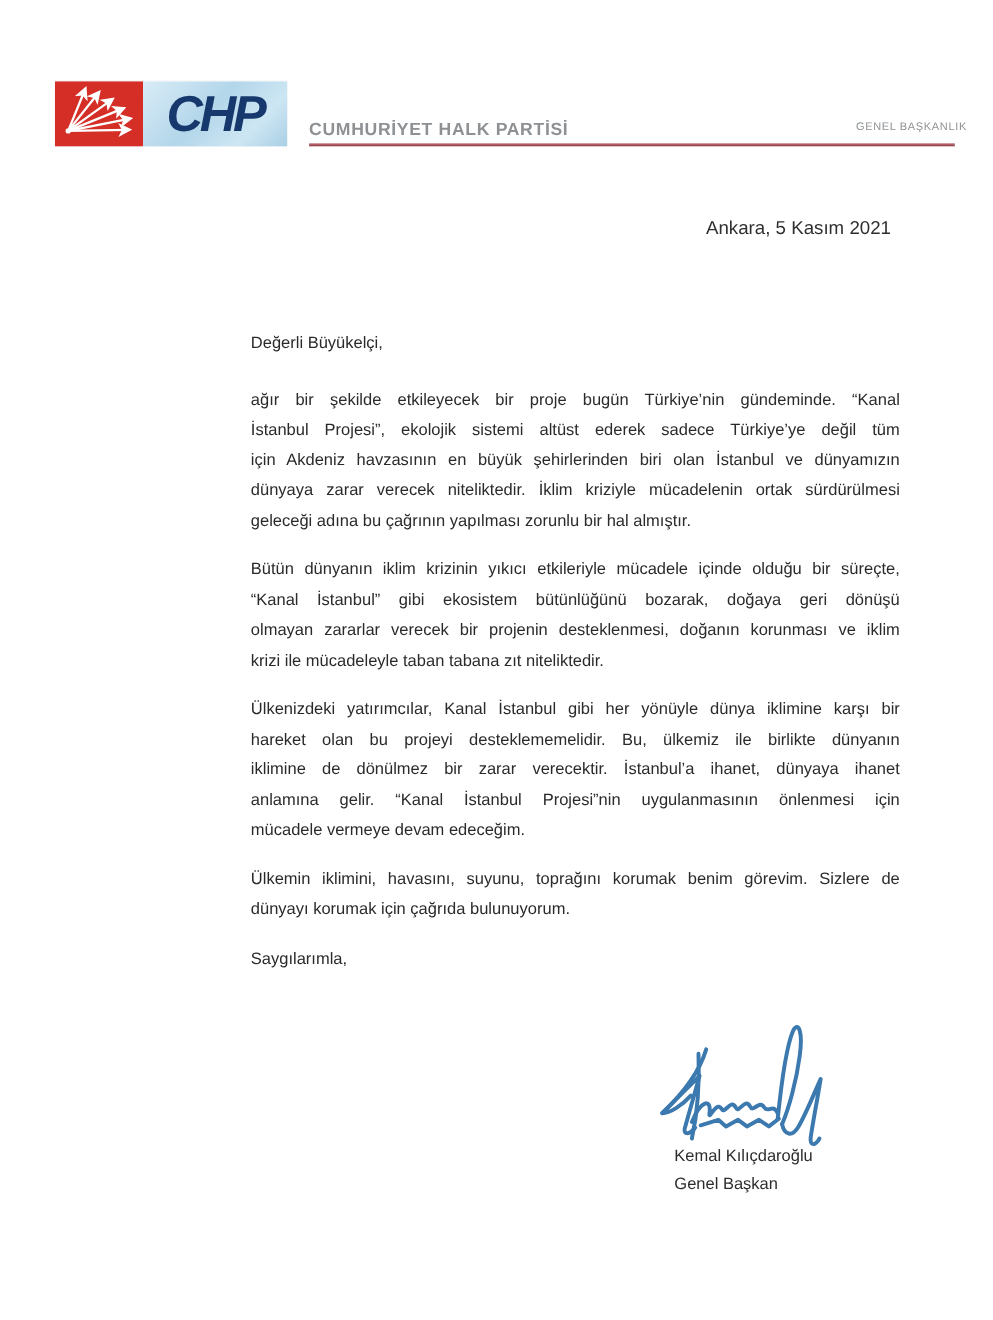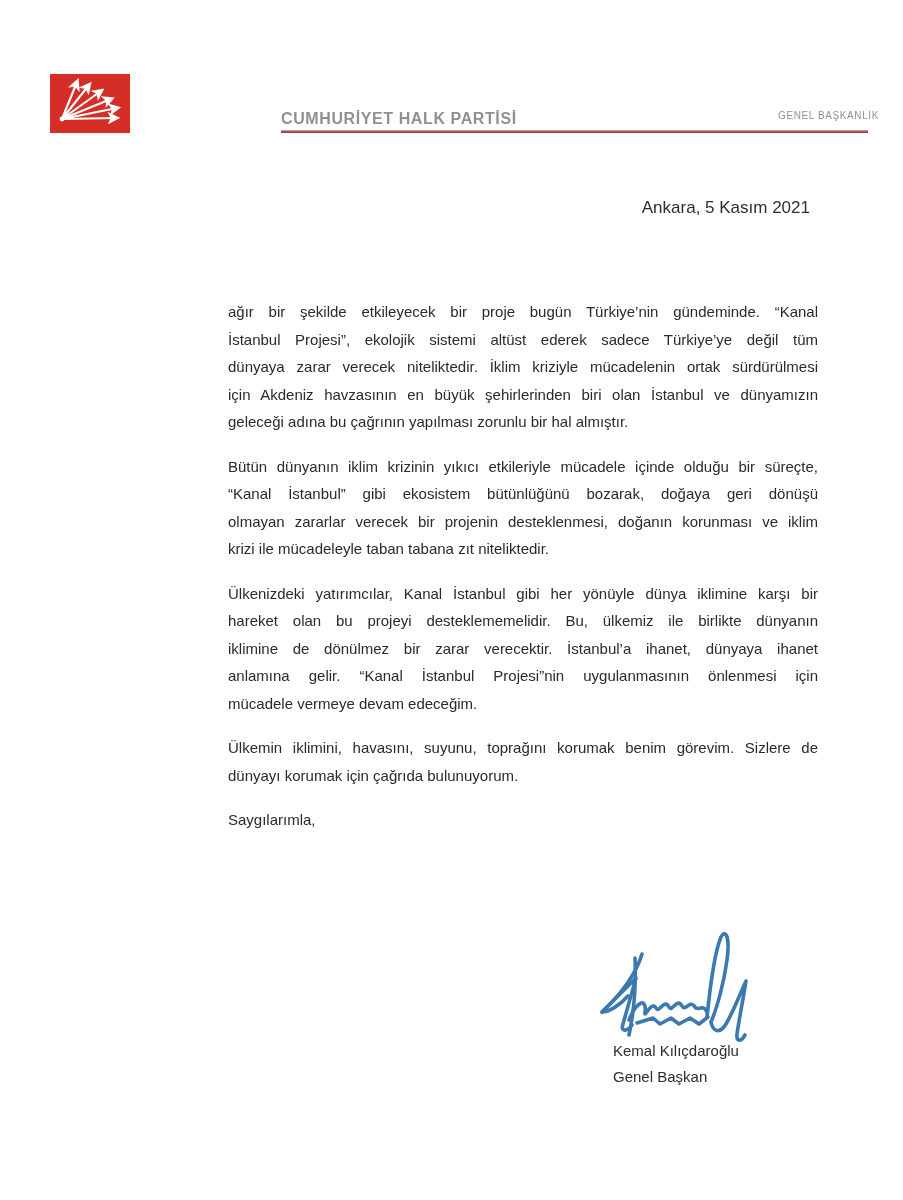--- a/index.html
+++ b/index.html
@@ -142,35 +142,39 @@
           <line x1="12" y1="45" x2="27" y2="8" marker-end="url(#ah)"></line>
           <line x1="12" y1="45" x2="39" y2="11" marker-end="url(#ah)"></line>
           <line x1="12" y1="45" x2="51" y2="17" marker-end="url(#ah)"></line>
           <line x1="12" y1="45" x2="61" y2="25" marker-end="url(#ah)"></line>
           <line x1="12" y1="45" x2="67" y2="34" marker-end="url(#ah)"></line>
           <line x1="12" y1="45" x2="66" y2="44" marker-end="url(#ah)"></line>
         </g>
         <circle cx="12" cy="45" r="2.4" fill="#ffffff"></circle>
       </svg>
     </div>
+    <div class="logo-blue">
+      <span class="logo-acronym">CHP</span>
+    </div>
   </div>
 
   <div class="org-name">CUMHURİYET HALK PARTİSİ</div>
   <div class="office-name">GENEL BAŞKANLIK</div>
   <div class="header-rule"></div>
 
   <div class="date-line">Ankara, 5 Kasım 2021</div>
 
   <div class="letter-body">
+    <div class="greeting">Değerli Büyükelçi,</div>
     <div id="paragraphs">
         <div class="para">
           <div class="line">ağır bir şekilde etkileyecek bir proje bugün Türkiye’nin gündeminde. “Kanal</div>
           <div class="line">İstanbul Projesi”, ekolojik sistemi altüst ederek sadece Türkiye’ye değil tüm</div>
+          <div class="line">için Akdeniz havzasının en büyük şehirlerinden biri olan İstanbul ve dünyamızın</div>
           <div class="line">dünyaya zarar verecek niteliktedir. İklim kriziyle mücadelenin ortak sürdürülmesi</div>
-          <div class="line">için Akdeniz havzasının en büyük şehirlerinden biri olan İstanbul ve dünyamızın</div>
           <div class="line last">geleceği adına bu çağrının yapılması zorunlu bir hal almıştır.</div>
         </div>
         <div class="para">
           <div class="line">Bütün dünyanın iklim krizinin yıkıcı etkileriyle mücadele içinde olduğu bir süreçte,</div>
           <div class="line">“Kanal İstanbul” gibi ekosistem bütünlüğünü bozarak, doğaya geri dönüşü</div>
           <div class="line">olmayan zararlar verecek bir projenin desteklenmesi, doğanın korunması ve iklim</div>
           <div class="line last">krizi ile mücadeleyle taban tabana zıt niteliktedir.</div>
         </div>
         <div class="para">
           <div class="line">Ülkenizdeki yatırımcılar, Kanal İstanbul gibi her yönüyle dünya iklimine karşı bir</div>

